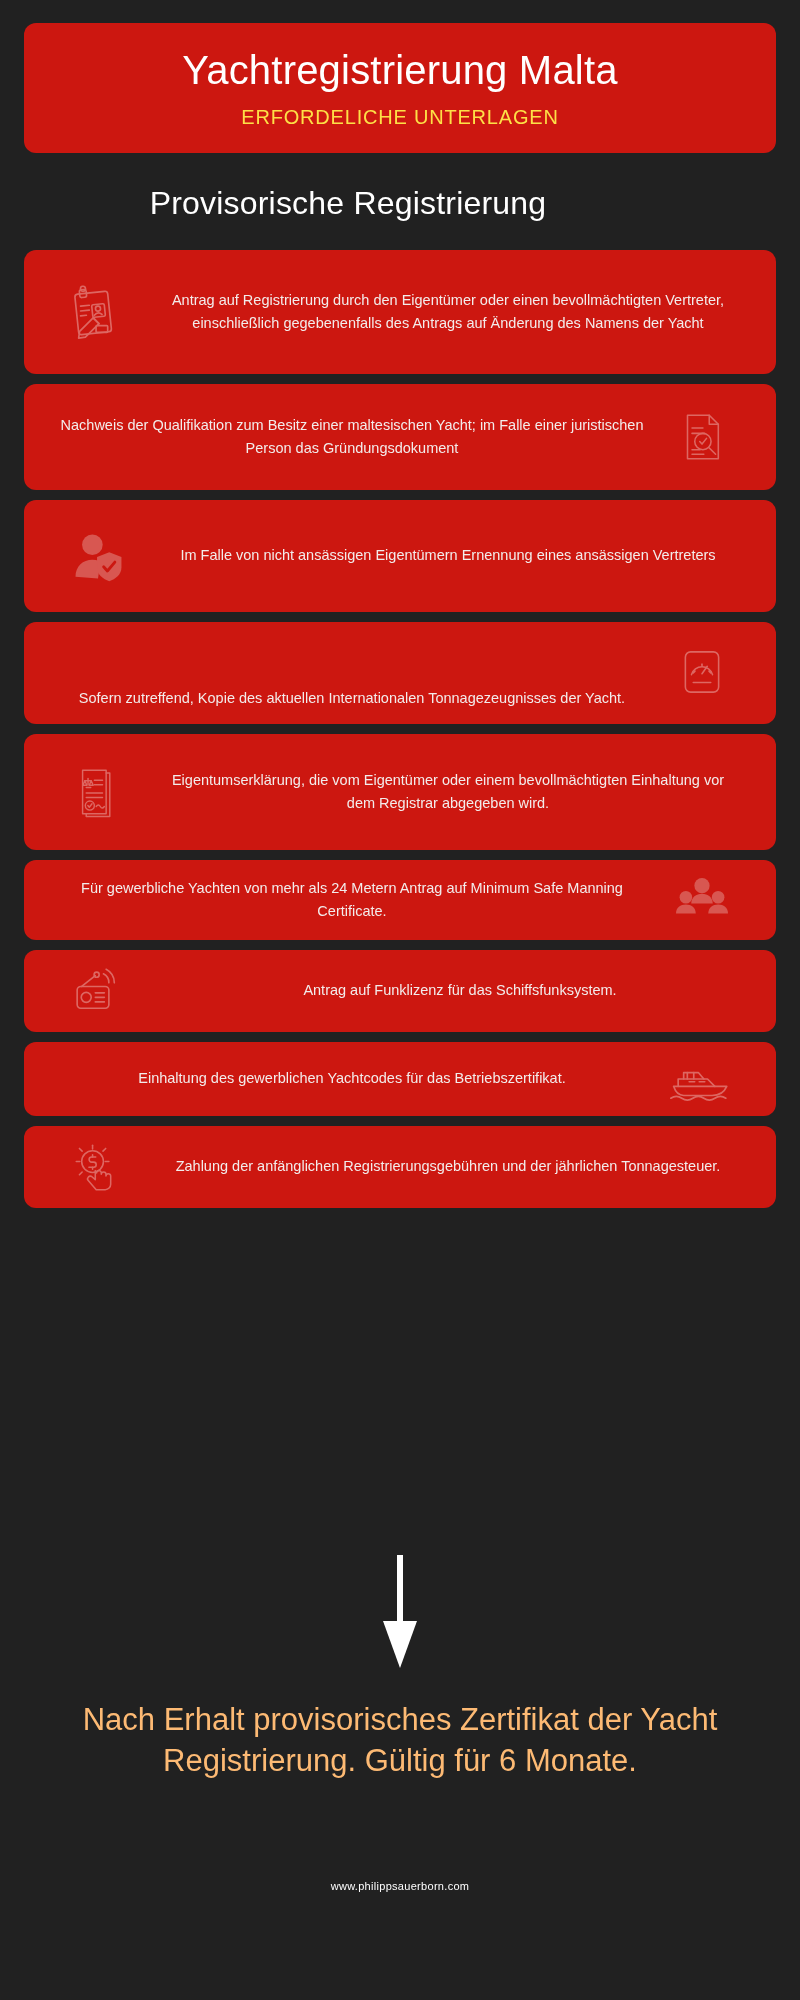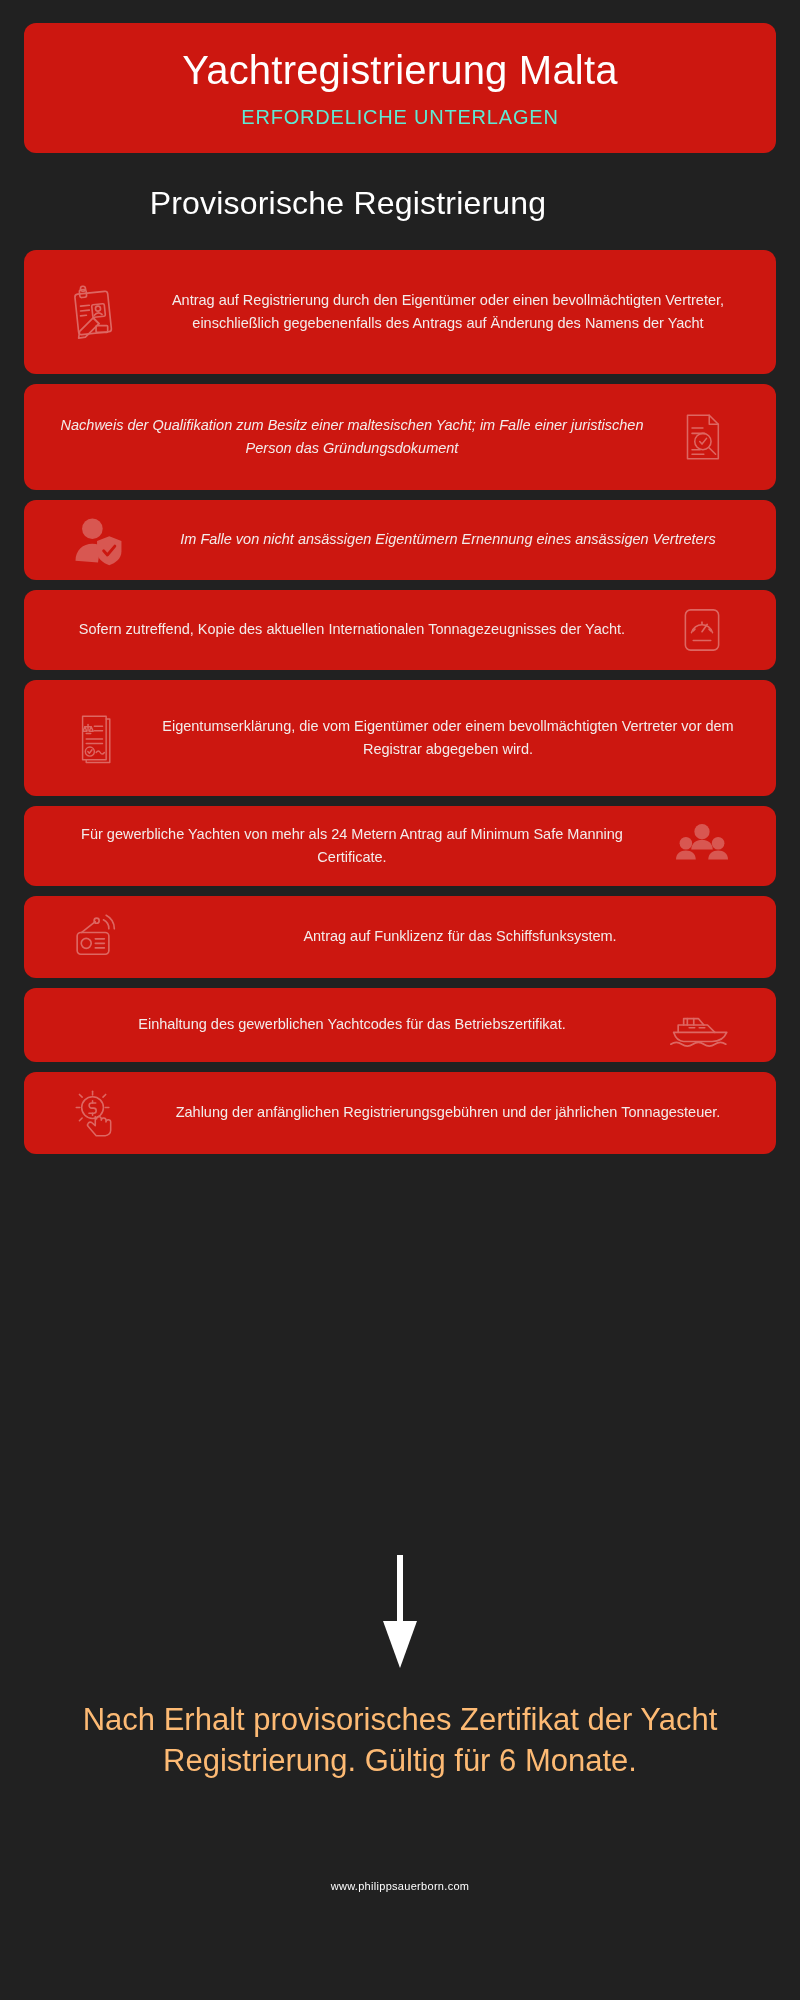--- a/index.html
+++ b/index.html
@@ -30,21 +30,21 @@
     letter-spacing:0.2px;
     line-height:1.1;
     color:#ffffff;
     text-align:center;
   }
   .header-sub {
     margin-top:14px;
     font-size:20px;
     font-weight:400;
     letter-spacing:0.8px;
-    color:#5eead4;
+    color:#fde047;
     text-align:center;
   }
 
   
   .section-heading {
     position:absolute;
     left:0; top:185px;
     width:696px;
     text-align:center;
     font-size:32px;
@@ -144,54 +144,54 @@
           <line x1="14" y1="31" x2="23" y2="30"></line>
           <line x1="14" y1="36" x2="20" y2="35.4"></line>
           <path d="M13 52 L27 38 l6 6 L19 58 l-7 1 z"></path>
           <line x1="27" y1="38" x2="33" y2="44"></line>
           <rect x="30" y="46" width="12" height="7" rx="1"></rect>
         </svg>
       </div>
       <div class="card-text">Antrag auf Registrierung durch den Eigentümer oder einen bevollmächtigten Vertreter, einschließlich gegebenenfalls des Antrags auf Änderung des Namens der Yacht</div>
     </div>
 
-    <div class="card icon-right" style="height:106px;font-style:italic;">
+    <div class="card icon-right" style="height:106px;">
       <div class="card-icon">
         <svg width="58" height="58" viewBox="0 0 64 64" fill="none" stroke="#f3c9c6" stroke-width="1.7" stroke-linecap="round" stroke-linejoin="round">
           <path d="M16 8 h24 l10 10 v38 H16 z"></path>
           <path d="M40 8 v10 h10"></path>
           <line x1="21" y1="22" x2="33" y2="22"></line>
           <line x1="21" y1="28" x2="35" y2="28"></line>
           <line x1="21" y1="46" x2="30" y2="46"></line>
           <line x1="21" y1="51" x2="34" y2="51"></line>
           <circle cx="33" cy="37" r="9"></circle>
           <path d="M29.5 37 l2.5 2.8 L37 33.5"></path>
           <line x1="39.5" y1="43.5" x2="47" y2="51"></line>
         </svg>
       </div>
       <div class="card-text">Nachweis der Qualifikation zum Besitz einer maltesischen Yacht; im Falle einer juristischen Person das Gründungsdokument</div>
     </div>
 
-    <div class="card icon-left" style="height:80px;font-style:italic;">
+    <div class="card icon-left" style="height:112px;">
       <div class="card-icon">
         <svg width="60" height="60" viewBox="0 0 64 64" fill="none">
           <g fill="#e8a5a0">
             <circle cx="26" cy="20" r="11"></circle>
             <path d="M8 54 c0-11 8-18 18-18 c5 0 9 1.5 12.5 4 L34 42 l-2 14 z"></path>
           </g>
           <g fill="#e8a5a0">
             <path d="M44 28 l13 5 v11 c0 8-6.5 12.5-13 15 c-6.5-2.5-13-7-13-15 V33 z"></path>
           </g>
           <path d="M38 43.5 l4 4.5 L50 38.5" stroke="#cc1710" stroke-width="3" fill="none" stroke-linecap="round" stroke-linejoin="round"></path>
         </svg>
       </div>
       <div class="card-text">Im Falle von nicht ansässigen Eigentümern Ernennung eines ansässigen Vertreters</div>
     </div>
 
-    <div class="card icon-right" style="height:80px;">
+    <div class="card icon-right" style="height:102px;align-items:flex-end;">
       <div class="card-icon">
         <svg width="56" height="56" viewBox="0 0 64 64" fill="none" stroke="#f3c9c6" stroke-width="1.8" stroke-linecap="round" stroke-linejoin="round">
           <rect x="13" y="9" width="38" height="46" rx="6"></rect>
           <path d="M20 35 a12.5 12.5 0 0 1 24 0"></path>
           <line x1="32" y1="34" x2="38" y2="25.5"></line>
           <line x1="22" y1="33" x2="24" y2="31"></line>
           <line x1="42" y1="33" x2="40" y2="31"></line>
           <line x1="32" y1="23" x2="32" y2="25.5"></line>
           <line x1="22" y1="44" x2="42" y2="44"></line>
         </svg>
@@ -211,21 +211,21 @@
           <line x1="19" y1="27" x2="24" y2="27"></line>
           <line x1="28" y1="19" x2="37" y2="19"></line>
           <line x1="28" y1="24" x2="37" y2="24"></line>
           <line x1="19" y1="33" x2="37" y2="33"></line>
           <line x1="19" y1="38" x2="37" y2="38"></line>
           <circle cx="23" cy="47" r="5"></circle>
           <path d="M20.8 47 l1.6 1.8 L25.4 45"></path>
           <path d="M30 48 q2.5 -3.5 4.5 0 q2 3.5 4.5 0"></path>
         </svg>
       </div>
-      <div class="card-text">Eigentumserklärung, die vom Eigentümer oder einem bevollmächtigten Vertreter vor dem Registrar abgegeben wird.</div>
+      <div class="card-text">Eigentumserklärung, die vom Eigentümer oder einem bevollmächtigten Einhaltung vor dem Registrar abgegeben wird.</div>
     </div>
 
     <div class="card icon-right" style="height:80px;">
       <div class="card-icon">
         <svg width="58" height="52" viewBox="0 0 64 58" fill="none">
           <g fill="#e8a5a0">
             <circle cx="32" cy="13" r="8.5"></circle>
             <path d="M20 33 c0-7 5.5-11 12-11 s12 4 12 11 z"></path>
             <circle cx="14" cy="26" r="7"></circle>
             <path d="M3 44 c0-6.5 5-10 11-10 s11 3.5 11 10 z"></path>

